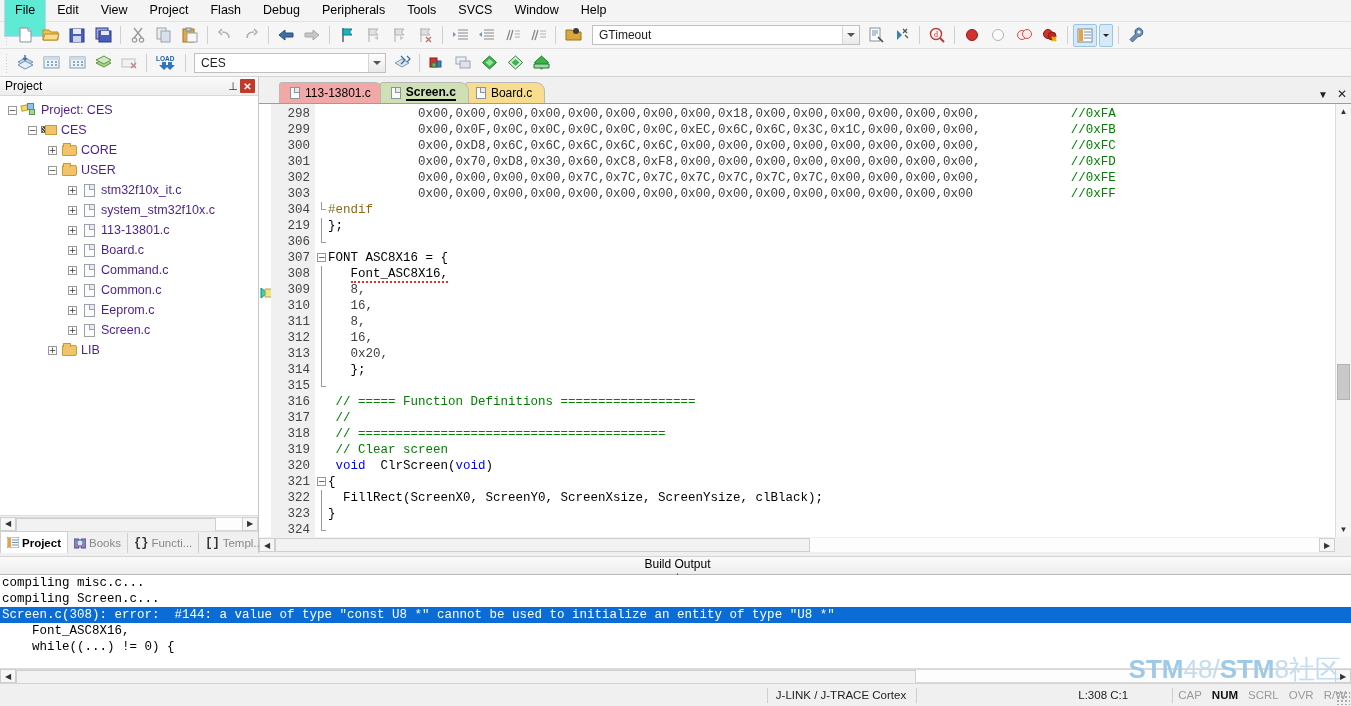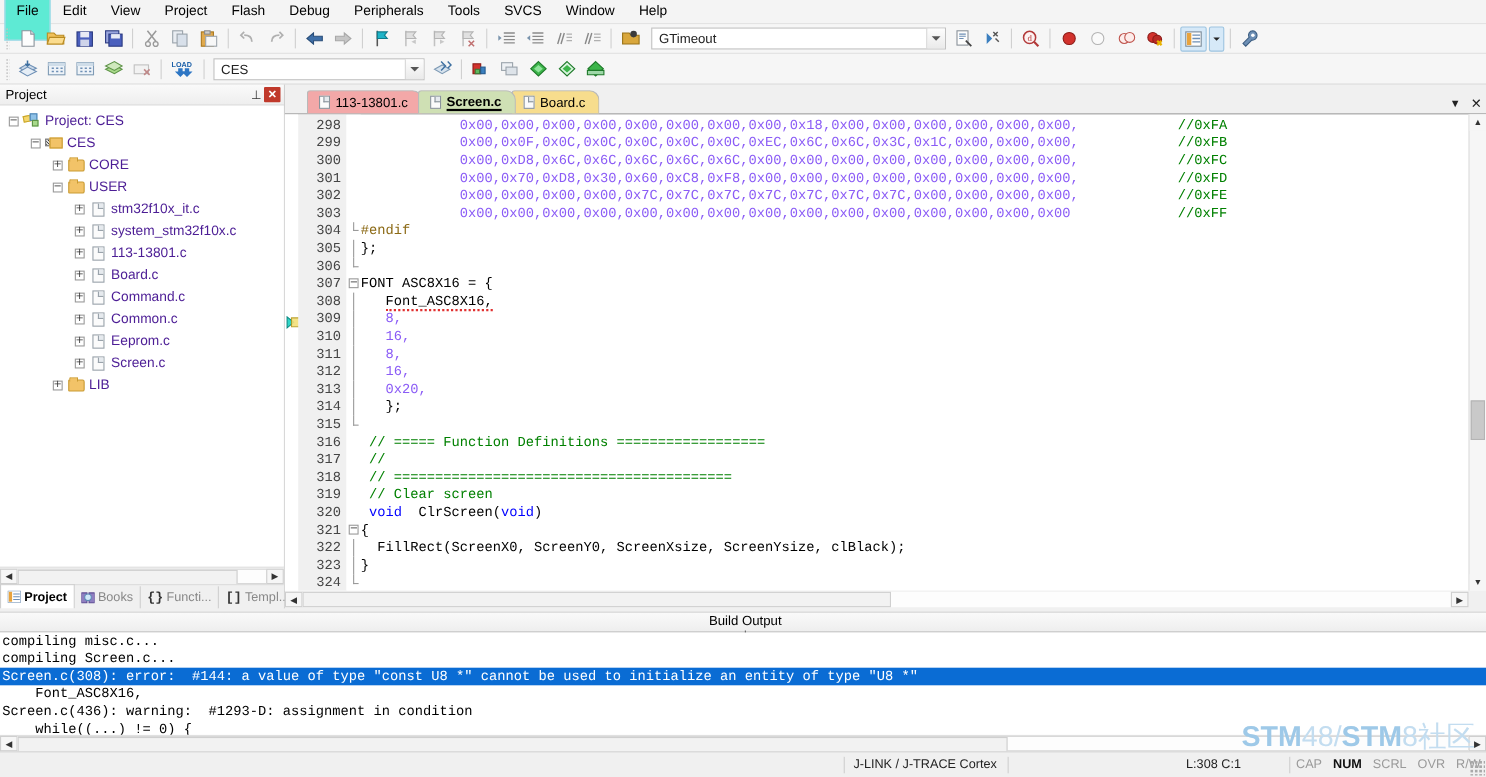--- a/index.html
+++ b/index.html
@@ -171,21 +171,21 @@
   }
   .fline { position:absolute; left:6px; top:0; bottom:0; width:1px; background:#9a9a9a;}
   .fline.end { bottom:8px; }
   .fline.endcap:after{content:"";position:absolute;left:0;bottom:0;width:5px;height:1px;background:#9a9a9a;}
   .codetext {
     flex:1; font-family:"Liberation Mono", monospace; font-size:12.5px;
     padding-top:2px; white-space:pre; overflow:hidden; min-width:0; position:relative;
   }
   .codetext .ln { height:16px; line-height:16px; }
   .kw { color:#0000ff; }
-  .num { color:#8b5cf6; }
+  .num { color:#404040; }
   .cmt { color:#008000; }
   .pre { color:#8b6914; }
   .plain { color:#000; }
   .squig { border-bottom: 2px dotted #e03030; }
 
   .ed-vscroll { width:16px; flex:0 0 16px; background:#f6f6f6; border-left:1px solid #dcdcdc; position:relative;}
   .vs-arrow{position:absolute;left:0;width:15px;height:15px;display:flex;align-items:center;justify-content:center;font-size:8px;color:#333;background:#f6f6f6;}
   .vs-thumb{position:absolute;left:1px;width:13px;background:#c9c9c9;border:1px solid #b4b4b4;}
 
   .ed-hscroll { height:16px; background:#f0f0f0; display:flex; align-items:center;}
@@ -720,21 +720,21 @@
         </div>
         <div class="code-area">
           <div class="gutter" id="gutter">
               <div>298</div>
               <div>299</div>
               <div>300</div>
               <div>301</div>
               <div>302</div>
               <div>303</div>
               <div>304</div>
-              <div>305</div>
+              <div>219</div>
               <div>306</div>
               <div>307</div>
               <div>308</div>
               <div>309</div>
               <div>310</div>
               <div>311</div>
               <div>312</div>
               <div>313</div>
               <div>314</div>
               <div>315</div>
@@ -832,21 +832,20 @@
     <div class="bo-head">
       <span class="t">Build Output</span>
       <span class="pin">⊥</span>
       <span style="width:6px;"></span>
     </div>
     <div class="bo-body" id="bobody">
         <div class="bo-line">compiling misc.c...</div>
         <div class="bo-line">compiling Screen.c...</div>
         <div class="bo-line sel">Screen.c(308): error:  #144: a value of type "const U8 *" cannot be used to initialize an entity of type "U8 *"</div>
         <div class="bo-line">    Font_ASC8X16,</div>
-        <div class="bo-line">Screen.c(436): warning:  #1293-D: assignment in condition</div>
         <div class="bo-line">    while((...) != 0) {</div>
       </div>
     <div class="bo-hscroll">
       <div class="hs-arrow">◀</div>
       <div class="hs-track">
           <div class="hs-thumb" style="width:900px;"></div>
         </div>
       <div class="hs-arrow">▶</div>
     </div>
   </div>

